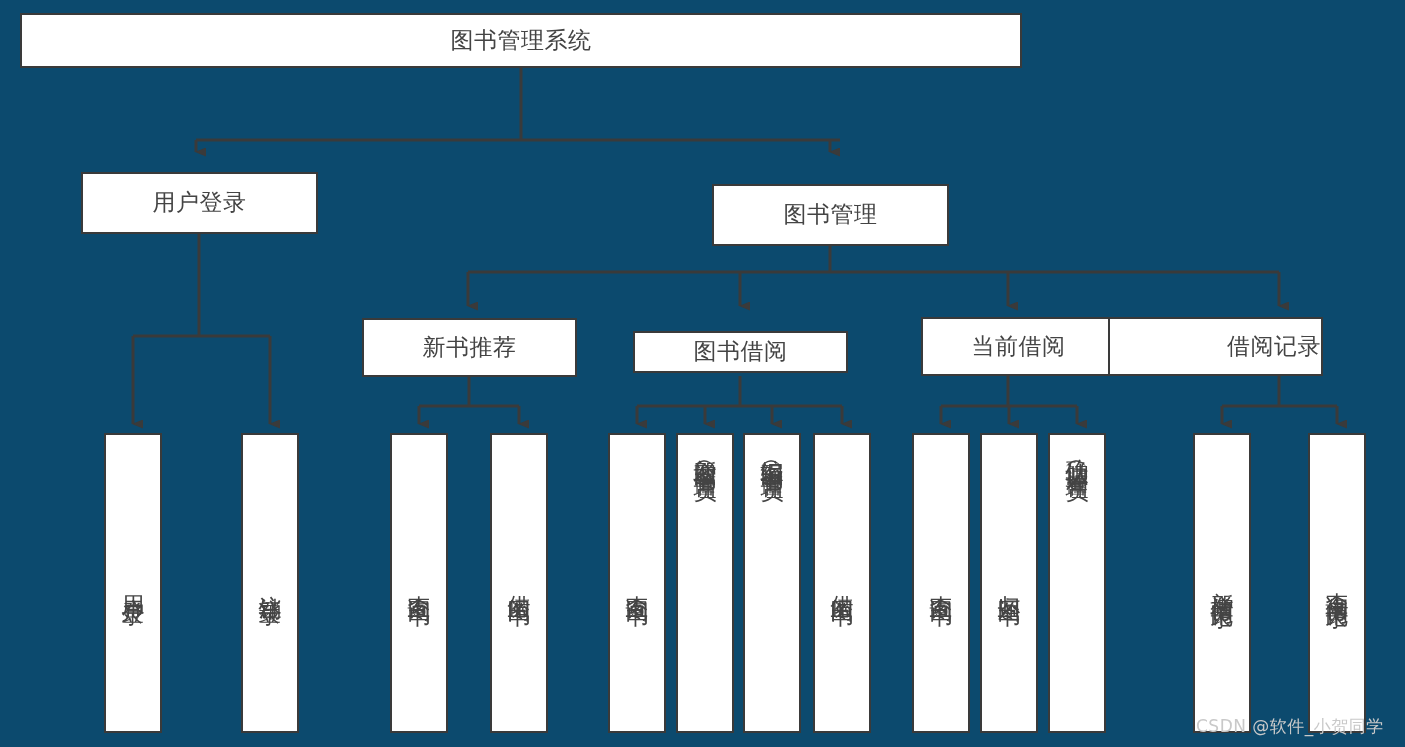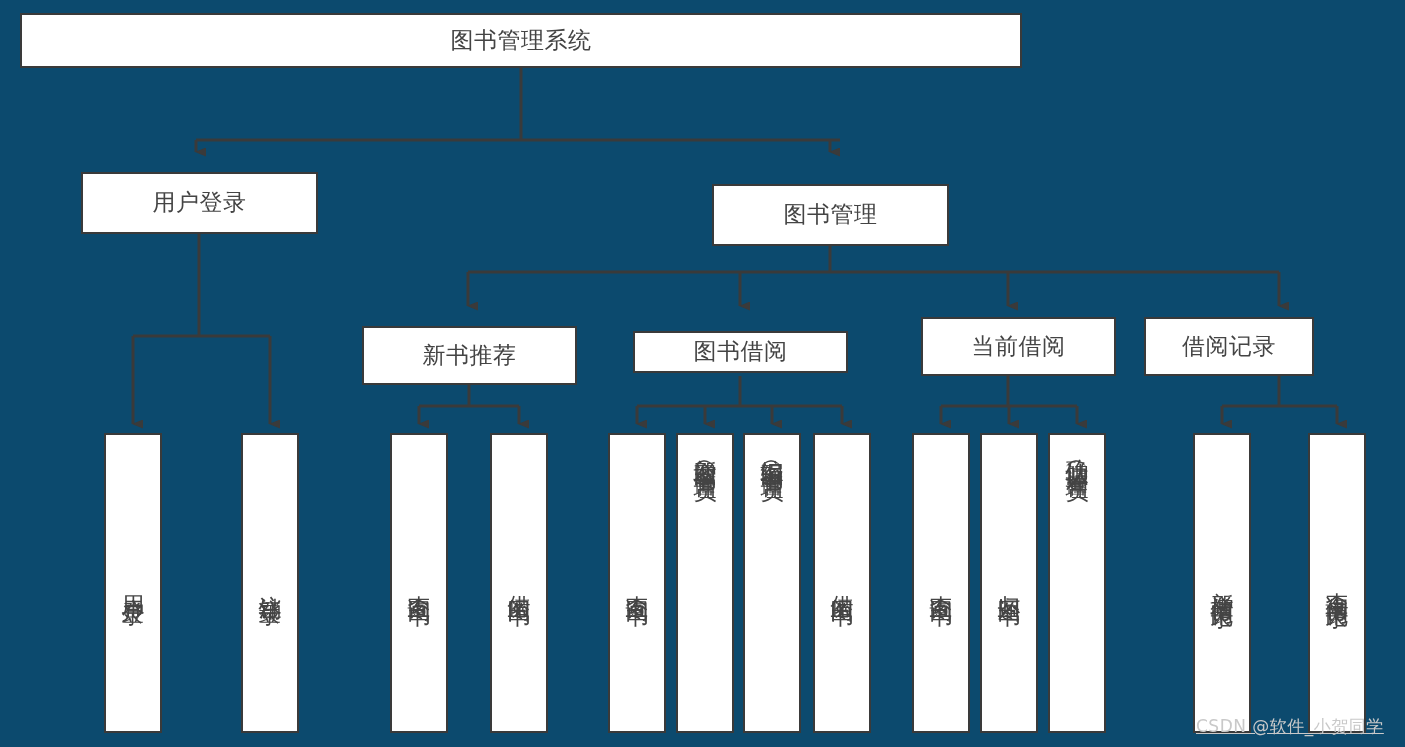--- a/index.html
+++ b/index.html
@@ -139,33 +139,33 @@
   </div>
 
   <div class="node h" style="left:81px; top:172px; width:237px; height:62px;">
     <span class="node-label">用户登录</span>
   </div>
 
   <div class="node h" style="left:712px; top:172px; width:237px; height:62px;margin-top:12px;">
     <span class="node-label">图书管理</span>
   </div>
 
-  <div class="node h" style="left:362px; top:326px; width:215px; height:59px;">
+  <div class="node h" style="left:362px; top:318px; width:215px; height:59px;">
     <span class="node-label">新书推荐</span>
   </div>
 
   <div class="node h" style="left:633px; top:331px; width:215px; height:42px;align-items:center;">
     <span class="node-label">图书借阅</span>
   </div>
 
   <div class="node h" style="left:921px; top:317px; width:195px; height:59px;">
     <span class="node-label">当前借阅</span>
   </div>
 
-  <div class="node h" style="left:1144px; top:317px; width:170px; height:59px;">
+  <div class="node h" style="left:1108px; top:317px; width:215px; height:59px;justify-content:flex-end;">
     <span class="node-label">借阅记录</span>
   </div>
 
   <div class="node v centered" style="left:104px; top:433px; width:58px; height:300px;">
     <span class="node-label">用户登录</span>
   </div>
 
   <div class="node v centered" style="left:241px; top:433px; width:58px; height:300px;">
     <span class="node-label">注销登录</span>
   </div>
@@ -207,15 +207,15 @@
   </div>
 
   <div class="node v centered" style="left:1193px; top:433px; width:58px; height:300px;">
     <span class="node-label">新增借阅记录</span>
   </div>
 
   <div class="node v centered" style="left:1308px; top:433px; width:58px; height:300px;">
     <span class="node-label">查询借阅记录</span>
   </div>
 
-  <div class="watermark" style="left:1196px; top:715px;text-decoration:underline;">CSDN @软件_小贺同学</div>
+  <div class="watermark" style="left:1196px; top:715px;">CSDN @软件_小贺同学</div>
 
 </div>
 
 </body></html>

